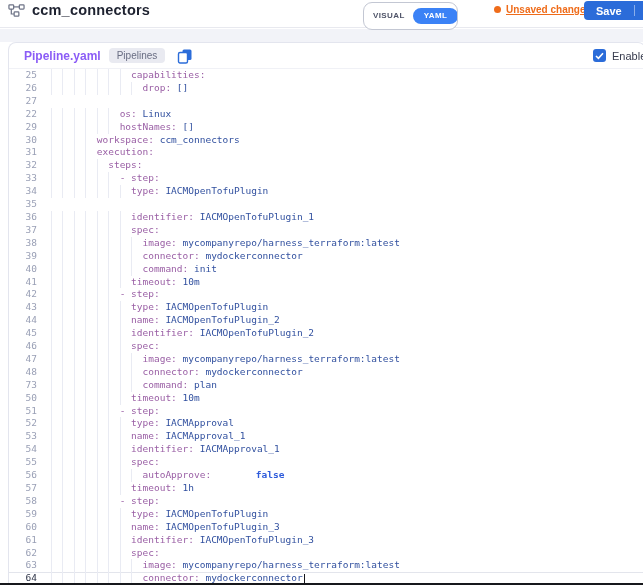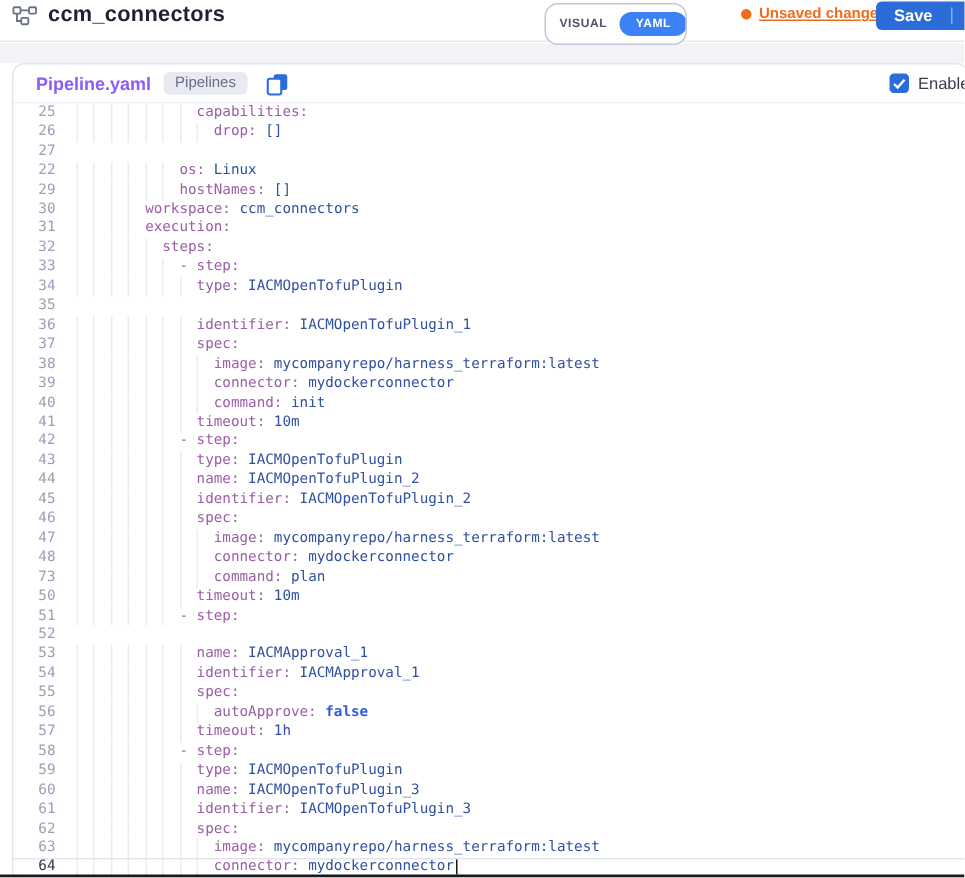--- a/index.html
+++ b/index.html
@@ -58,21 +58,21 @@
         font-family:"DejaVu Sans Mono", monospace; font-size:9.5px; white-space:pre; }
   .cl.current { box-shadow: inset 0 1px 0 #e3e5ec; }
   .ln { flex:0 0 28px; text-align:right; color:#9aa0b6; user-select:none; }
   .cl.current .ln { color:#30364a; }
   .ct { padding-left:14px; white-space:pre; }
   .guide { display:inline-block; width:2ch; box-sizing:border-box;
            border-left:1px solid #e9ebf3; height:12.92px; vertical-align:top; }
   .key  { color:#9a5fa5; }
   .dash { color:#9a5fa5; }
   .val  { color:#31509f; }
-  .bool { color:#2e5bdb; font-weight:bold; }
+  .bool { color:#2e5bdb; font-weight:bold;margin-left:39px; }
   .cursor { display:inline-block; width:1px; height:10px; background:#15151a;
             vertical-align:middle; margin-left:1px; }
 
   .bottom-edge { position:absolute; left:0; right:0; bottom:0; height:2px; background:#17181c; z-index:9; }
 </style>
 </head>
 <body>
 
 <div class="header">
   <div class="header-left">
@@ -147,21 +147,21 @@
         <div class="cl"><span class="ln">42</span><span class="ct"><span class="guide"></span><span class="guide"></span><span class="guide"></span><span class="guide"></span><span class="guide"></span><span class="guide"></span><span class="dash">- </span><span class="key">step:</span></span></div>
         <div class="cl"><span class="ln">43</span><span class="ct"><span class="guide"></span><span class="guide"></span><span class="guide"></span><span class="guide"></span><span class="guide"></span><span class="guide"></span><span class="guide"></span><span class="key">type:</span><span class="val"> IACMOpenTofuPlugin</span></span></div>
         <div class="cl"><span class="ln">44</span><span class="ct"><span class="guide"></span><span class="guide"></span><span class="guide"></span><span class="guide"></span><span class="guide"></span><span class="guide"></span><span class="guide"></span><span class="key">name:</span><span class="val"> IACMOpenTofuPlugin_2</span></span></div>
         <div class="cl"><span class="ln">45</span><span class="ct"><span class="guide"></span><span class="guide"></span><span class="guide"></span><span class="guide"></span><span class="guide"></span><span class="guide"></span><span class="guide"></span><span class="key">identifier:</span><span class="val"> IACMOpenTofuPlugin_2</span></span></div>
         <div class="cl"><span class="ln">46</span><span class="ct"><span class="guide"></span><span class="guide"></span><span class="guide"></span><span class="guide"></span><span class="guide"></span><span class="guide"></span><span class="guide"></span><span class="key">spec:</span></span></div>
         <div class="cl"><span class="ln">47</span><span class="ct"><span class="guide"></span><span class="guide"></span><span class="guide"></span><span class="guide"></span><span class="guide"></span><span class="guide"></span><span class="guide"></span><span class="guide"></span><span class="key">image:</span><span class="val"> mycompanyrepo/harness_terraform:latest</span></span></div>
         <div class="cl"><span class="ln">48</span><span class="ct"><span class="guide"></span><span class="guide"></span><span class="guide"></span><span class="guide"></span><span class="guide"></span><span class="guide"></span><span class="guide"></span><span class="guide"></span><span class="key">connector:</span><span class="val"> mydockerconnector</span></span></div>
         <div class="cl"><span class="ln">73</span><span class="ct"><span class="guide"></span><span class="guide"></span><span class="guide"></span><span class="guide"></span><span class="guide"></span><span class="guide"></span><span class="guide"></span><span class="guide"></span><span class="key">command:</span><span class="val"> plan</span></span></div>
         <div class="cl"><span class="ln">50</span><span class="ct"><span class="guide"></span><span class="guide"></span><span class="guide"></span><span class="guide"></span><span class="guide"></span><span class="guide"></span><span class="guide"></span><span class="key">timeout:</span><span class="val"> 10m</span></span></div>
         <div class="cl"><span class="ln">51</span><span class="ct"><span class="guide"></span><span class="guide"></span><span class="guide"></span><span class="guide"></span><span class="guide"></span><span class="guide"></span><span class="dash">- </span><span class="key">step:</span></span></div>
-        <div class="cl"><span class="ln">52</span></div>
+        <div class="cl"><span class="ln">52</span><span class="ct"><span class="guide"></span><span class="guide"></span><span class="guide"></span><span class="guide"></span><span class="guide"></span><span class="guide"></span><span class="guide"></span><span class="key">type:</span><span class="val"> IACMApproval</span></span></div>
         <div class="cl"><span class="ln">53</span><span class="ct"><span class="guide"></span><span class="guide"></span><span class="guide"></span><span class="guide"></span><span class="guide"></span><span class="guide"></span><span class="guide"></span><span class="key">name:</span><span class="val"> IACMApproval_1</span></span></div>
         <div class="cl"><span class="ln">54</span><span class="ct"><span class="guide"></span><span class="guide"></span><span class="guide"></span><span class="guide"></span><span class="guide"></span><span class="guide"></span><span class="guide"></span><span class="key">identifier:</span><span class="val"> IACMApproval_1</span></span></div>
         <div class="cl"><span class="ln">55</span><span class="ct"><span class="guide"></span><span class="guide"></span><span class="guide"></span><span class="guide"></span><span class="guide"></span><span class="guide"></span><span class="guide"></span><span class="key">spec:</span></span></div>
         <div class="cl"><span class="ln">56</span><span class="ct"><span class="guide"></span><span class="guide"></span><span class="guide"></span><span class="guide"></span><span class="guide"></span><span class="guide"></span><span class="guide"></span><span class="guide"></span><span class="key">autoApprove:</span><span class="bool"> false</span></span></div>
         <div class="cl"><span class="ln">57</span><span class="ct"><span class="guide"></span><span class="guide"></span><span class="guide"></span><span class="guide"></span><span class="guide"></span><span class="guide"></span><span class="guide"></span><span class="key">timeout:</span><span class="val"> 1h</span></span></div>
         <div class="cl"><span class="ln">58</span><span class="ct"><span class="guide"></span><span class="guide"></span><span class="guide"></span><span class="guide"></span><span class="guide"></span><span class="guide"></span><span class="dash">- </span><span class="key">step:</span></span></div>
         <div class="cl"><span class="ln">59</span><span class="ct"><span class="guide"></span><span class="guide"></span><span class="guide"></span><span class="guide"></span><span class="guide"></span><span class="guide"></span><span class="guide"></span><span class="key">type:</span><span class="val"> IACMOpenTofuPlugin</span></span></div>
         <div class="cl"><span class="ln">60</span><span class="ct"><span class="guide"></span><span class="guide"></span><span class="guide"></span><span class="guide"></span><span class="guide"></span><span class="guide"></span><span class="guide"></span><span class="key">name:</span><span class="val"> IACMOpenTofuPlugin_3</span></span></div>
         <div class="cl"><span class="ln">61</span><span class="ct"><span class="guide"></span><span class="guide"></span><span class="guide"></span><span class="guide"></span><span class="guide"></span><span class="guide"></span><span class="guide"></span><span class="key">identifier:</span><span class="val"> IACMOpenTofuPlugin_3</span></span></div>
         <div class="cl"><span class="ln">62</span><span class="ct"><span class="guide"></span><span class="guide"></span><span class="guide"></span><span class="guide"></span><span class="guide"></span><span class="guide"></span><span class="guide"></span><span class="key">spec:</span></span></div>

